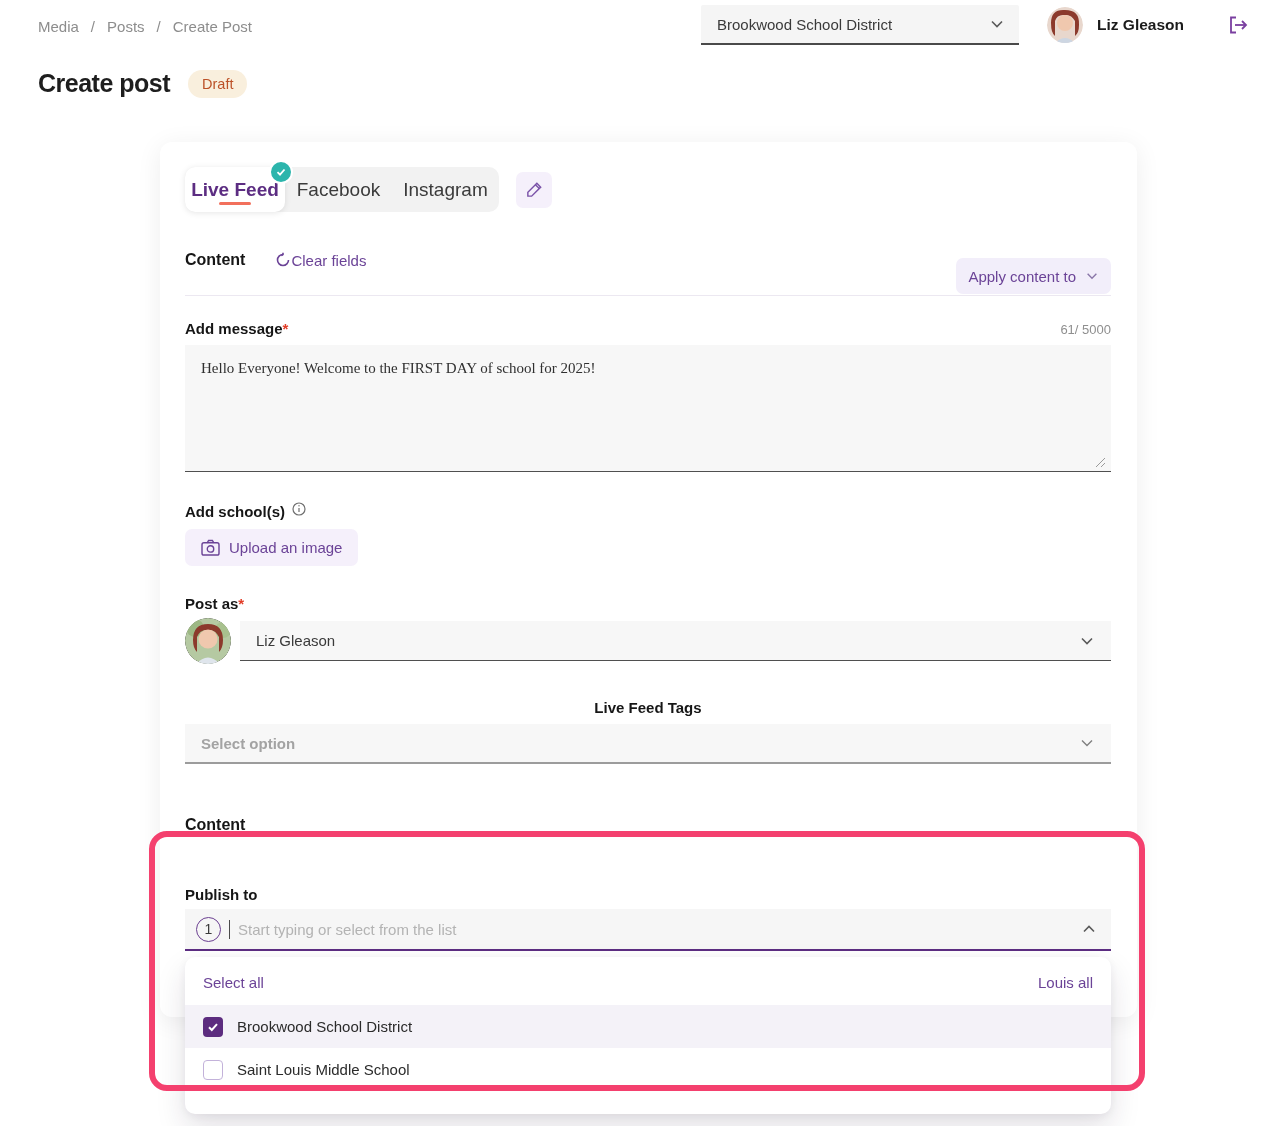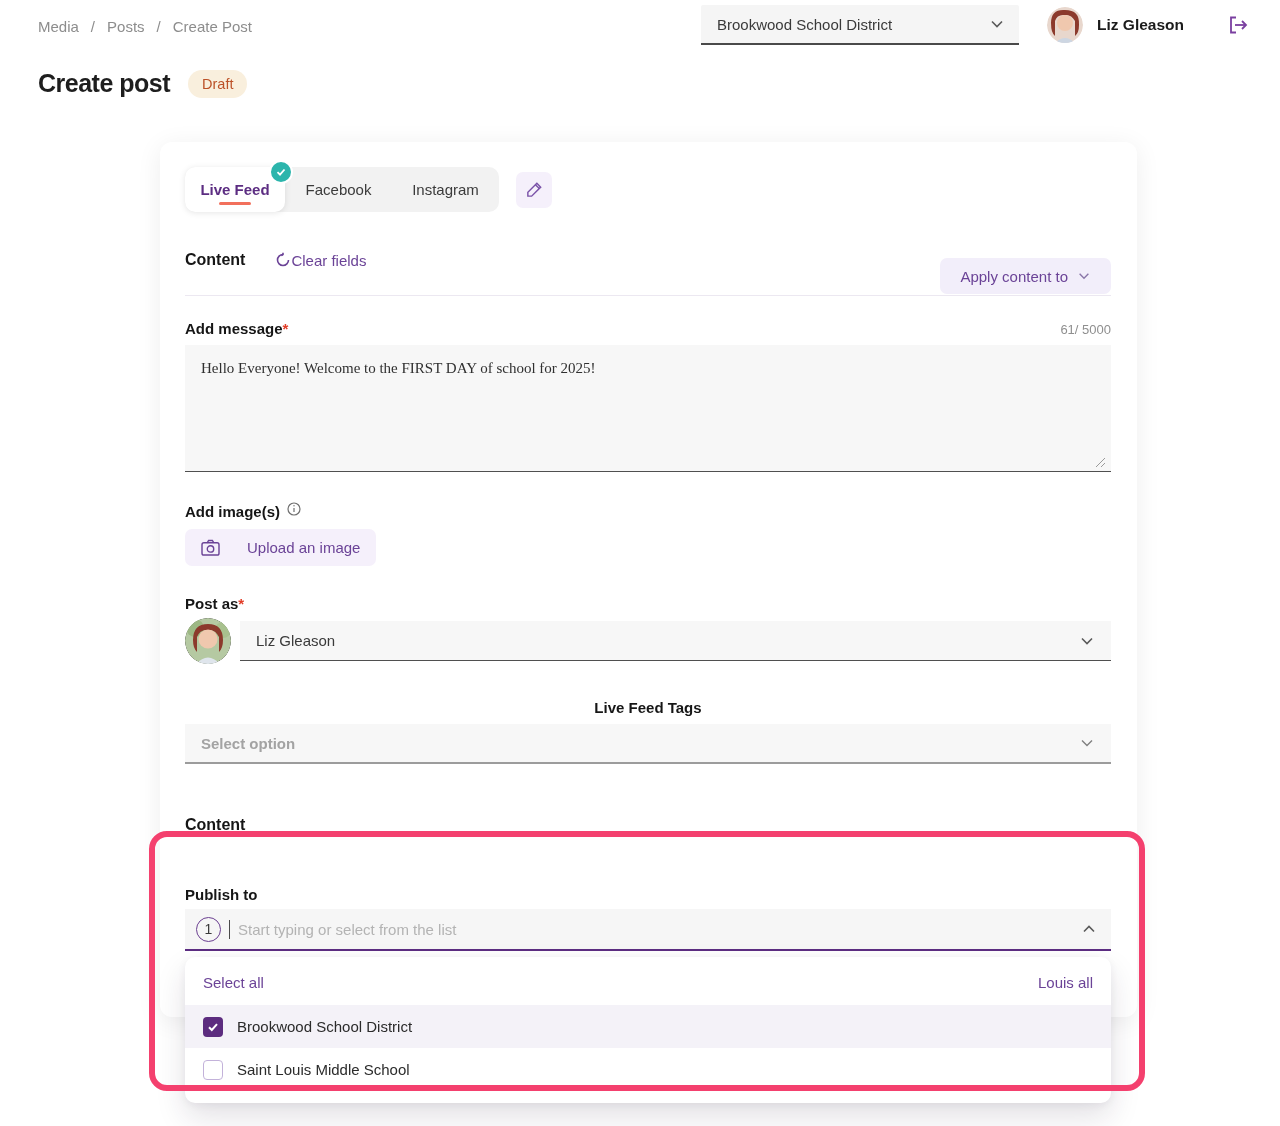--- a/index.html
+++ b/index.html
@@ -27,47 +27,47 @@
   .status-badge { background:#f9efdd; color:#bc5127; font-size:14.5px; padding:6px 14px; border-radius:16px; }
   
   .card {
     position:relative; margin:44px 0 0 160px; width:977px; height:875px;
     background:#fff; border-radius:12px; box-shadow:0 4px 26px rgba(0,0,0,0.07);
     padding:25px 26px 0 25px;
   }
   
   .tabs-row { display:flex; align-items:center; gap:17px; }
   .tab-group { display:flex; background:#f2f2f2; border-radius:10px; height:45px; align-items:stretch; }
-  .tab { position:relative; display:flex; align-items:center; justify-content:center; width:107px; font-size:15px; color:#3b3b3b; cursor:pointer; border-radius:10px; }
+  .tab { position:relative; display:flex; align-items:center; justify-content:center; width:107px; font-size:19px; color:#3b3b3b; cursor:pointer; border-radius:10px; }
   .tab.active { background:#fff; box-shadow:0 1px 6px rgba(0,0,0,0.10); color:#5c2d82; font-weight:bold; width:100px; }
   .tab.active .tab-underline { position:absolute; bottom:7px; left:50%; transform:translateX(-50%); width:32px; height:3px; background:#f2705c; border-radius:2px; }
   .tab-check { position:absolute; top:-7px; right:-8px; width:24px; height:24px; border-radius:50%; background:#2cb5ac; border:2.5px solid #fff; display:flex; align-items:center; justify-content:center; }
   .icon-btn { width:36px; height:36px; border:none; border-radius:7px; background:#f5f0fb; color:#7a52a8; display:flex; align-items:center; justify-content:center; cursor:pointer; }
   
   .content-row { display:flex; align-items:center; margin-top:30px; height:36px; }
   .section-heading { font-size:16px; font-weight:bold; color:#161616; }
   .clear-fields { display:flex; align-items:center; margin-left:30px; background:none; border:none; color:#6b4397; font-size:15px; cursor:pointer; }
-  .apply-btn { margin-left:auto; display:flex; align-items:center; gap:9px; background:#f2eefa; border:none; border-radius:7px; height:36px; padding:0 20px; color:#6b4397; font-size:15px; cursor:pointer;margin-top:32px; }
+  .apply-btn { margin-left:auto; display:flex; align-items:center; gap:9px; background:#f2eefa; border:none; border-radius:7px; height:36px; padding:0 12px; color:#6b4397; font-size:15px; cursor:pointer;margin-top:32px; }
   .divider { height:1px; background:#ece8f1; margin-top:17px; }
   
   .field-label-row { display:flex; align-items:flex-end; margin-top:24px; }
   .field-label { font-size:15px; font-weight:bold; color:#161616; }
   .req { color:#e23d28; font-weight:bold; }
   .char-count { margin-left:auto; font-size:13px; color:#8f8f8f; }
   
   .textarea-wrap { position:relative; margin-top:8px; }
   .message-area {
     width:100%; height:127px; background:#f7f7f7; border:none; border-bottom:1px solid #4f4f4f;
     resize:none; padding:15px 16px; font-family:Liberation Serif, serif; font-size:15px; color:#303030; outline:none;
   }
   .resize-handle { position:absolute; right:5px; bottom:8px; color:#8a8a8a; }
   
   .add-images-row { display:flex; align-items:center; gap:7px; margin-top:27px; }
   .info-icon { color:#6f6f6f; display:flex; margin-top:-6px; }
-  .upload-btn { margin-top:9px; display:flex; align-items:center; gap:27px; background:#f5f0fb; border:none; border-radius:7px; height:37px; padding:0 16px; color:#6b4397; font-size:15px; cursor:pointer; }
+  .upload-btn { margin-top:9px; display:flex; align-items:center; gap:9px; background:#f5f0fb; border:none; border-radius:7px; height:37px; padding:0 16px; color:#6b4397; font-size:15px; cursor:pointer; }
   
   .post-as-row { display:flex; align-items:center; gap:9px; margin-top:6px; }
   .select-box {
     flex:1; height:40px; background:#f7f7f7; display:flex; align-items:center; justify-content:space-between;
     padding:0 16px; font-size:15px; color:#3a3a3a; cursor:pointer;
   }
   .bb-dark { border-bottom:1px solid #4f4f4f; }
   .bb-gray { border-bottom:2px solid #9c9c9c; }
   .placeholder-text { color:#a3a3a3;font-weight:bold; }
   .mt-label { margin-top:35px;justify-content:center; }
@@ -78,21 +78,21 @@
   .publish-input-row {
     margin-top:6px; height:42px; background:#f6f6f6; border-bottom:2px solid #5c2d82;
     display:flex; align-items:center; padding:0 14px 0 11px; gap:8px;
   }
   .count-badge { width:25px; height:25px; border-radius:50%; border:1.5px solid #6b3f91; color:#3a3a3a; font-size:14px; display:flex; align-items:center; justify-content:center; flex:none; }
   .text-caret { width:1px; height:19px; background:#4a4a4a; flex:none; }
   .publish-input { flex:1; border:none; background:transparent; outline:none; font-family:"Liberation Sans", sans-serif; font-size:15px; color:#303030; }
   .publish-input::placeholder { color:#b3b3b3; }
   .chev { color:#5a5a5a; display:flex; flex:none; }
   
-  .dropdown-panel { margin-top:6px; background:#fff; border-radius:10px; box-shadow:0 14px 30px rgba(35,20,55,0.13), 0 2px 8px rgba(35,20,55,0.06); padding-bottom:12px; }
+  .dropdown-panel { margin-top:6px; background:#fff; border-radius:10px; box-shadow:0 14px 30px rgba(35,20,55,0.13), 0 2px 8px rgba(35,20,55,0.06); padding-bottom:23px; }
   .panel-actions { display:flex; justify-content:space-between; align-items:center; padding:17px 18px 14px 18px; font-size:15px; }
   .link-purple { color:#6b4397; background:none; border:none; font-size:15px; cursor:pointer; }
   .option-row { display:flex; align-items:center; gap:14px; padding:0 18px; height:43px; font-size:15px; color:#2b2b2b; cursor:pointer; }
   .option-row.selected { background:#f4f2f8; }
   .checkbox { width:20px; height:20px; border-radius:4px; flex:none; display:flex; align-items:center; justify-content:center; }
   .checkbox.checked { background:#5c2c7f; }
   .checkbox.unchecked { background:#fff; border:1.5px solid #c3b2da; }
   
   .highlight-box {
     position:absolute; left:149px; top:831px; width:996px; height:260px;
@@ -200,21 +200,21 @@
       <textarea class="message-area" style="">Hello Everyone! Welcome to the FIRST DAY of school for 2025!</textarea>
       <span class="resize-handle">
         <svg width="11" height="11" viewBox="0 0 11 11">
             <line x1="1" y1="10" x2="10" y2="1" stroke="#9a9a9a" stroke-width="1"></line>
             <line x1="6" y1="10" x2="10" y2="6" stroke="#9a9a9a" stroke-width="1"></line>
           </svg>
       </span>
     </div>
 
     <div class="add-images-row">
-      <span class="field-label">Add image(s)</span>
+      <span class="field-label">Add school(s)</span>
       <span class="info-icon">
         <svg width="14" height="14" viewBox="0 0 14 14" fill="none" stroke="#6f6f6f" stroke-width="1.2">
           <circle cx="7" cy="7" r="6"></circle>
             <line x1="7" y1="6" x2="7" y2="10"></line>
             <circle cx="7" cy="3.8" r="0.7" fill="#6f6f6f" stroke="none"></circle>
         </svg>
       </span>
     </div>
     <button class="upload-btn">
       <svg width="19" height="17" viewBox="0 0 20 18" fill="none" stroke="#6b4397" stroke-width="1.5">

